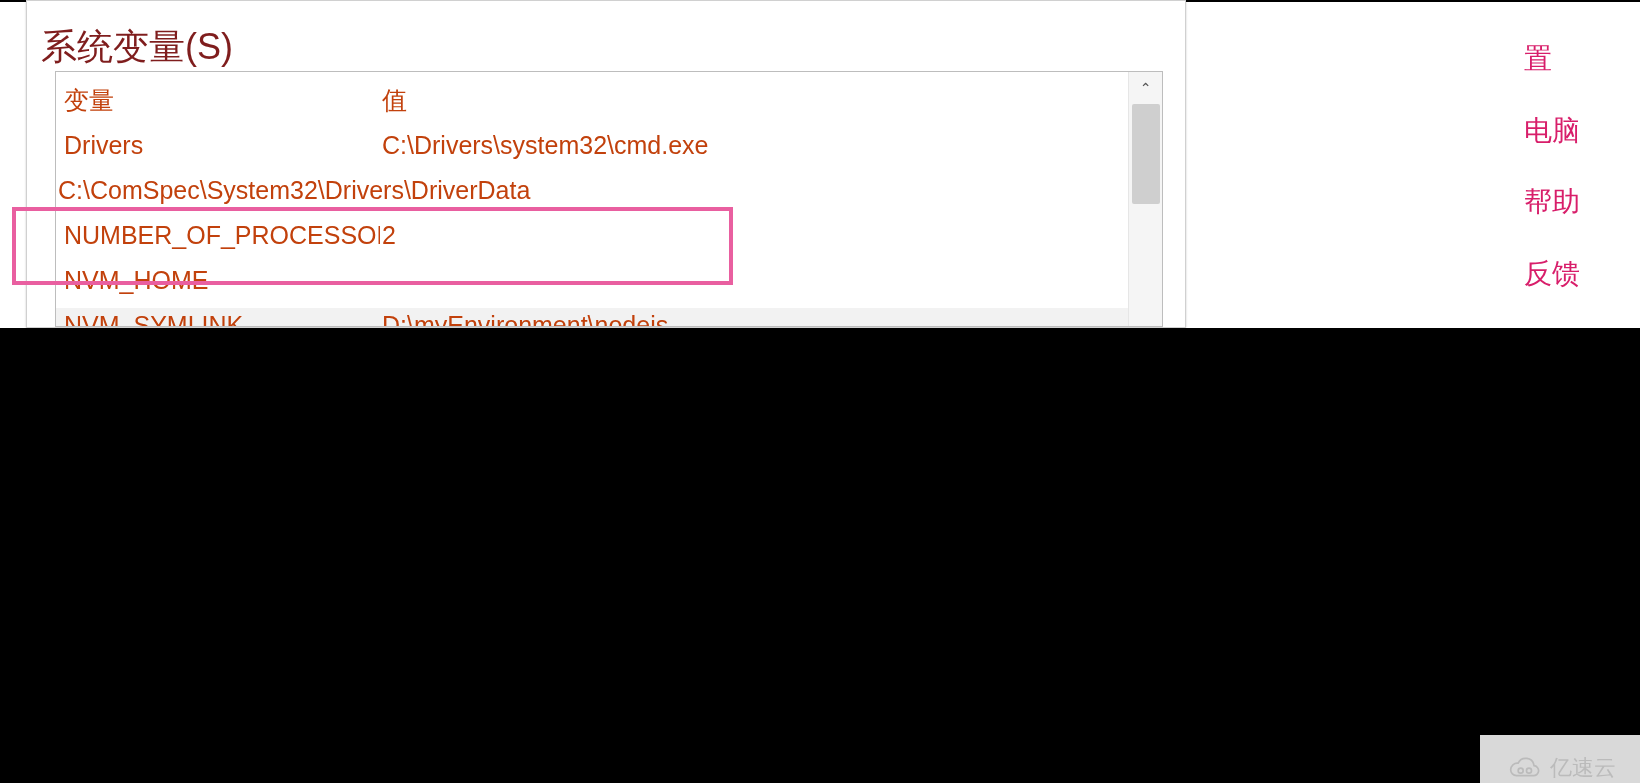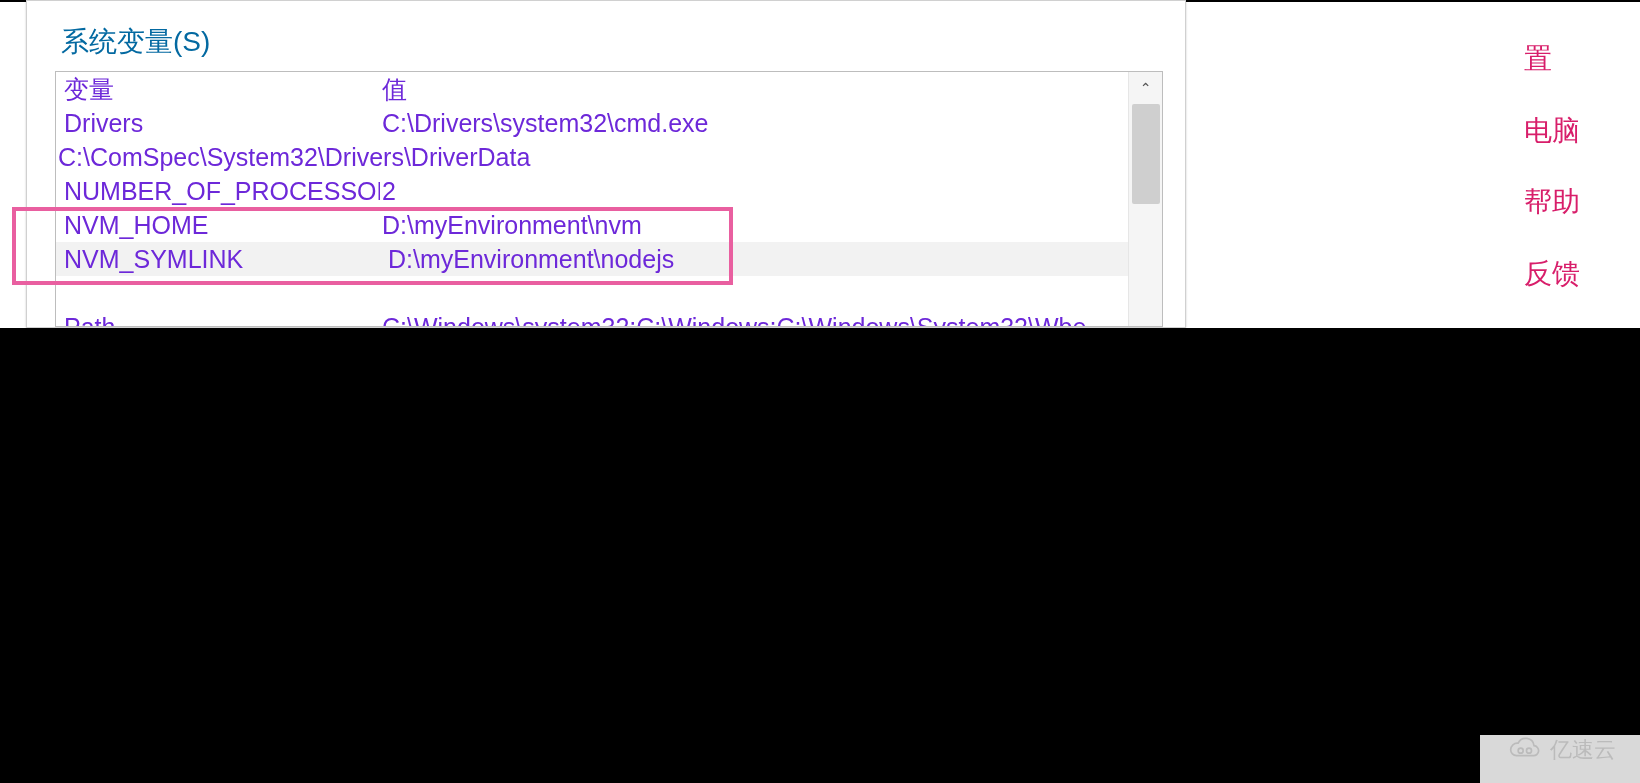--- a/index.html
+++ b/index.html
@@ -35,23 +35,22 @@
     background: #fff;
     border: 1px solid #d0d0d0;
     box-shadow: 0 0 2px rgba(0,0,0,0.2);
     overflow: hidden;
   }
 
   .section-label {
     position: absolute;
     left: 14px;
     top: 22px;
-    font-size: 28px;
-    color: #0369a1;
-    margin-left: 20px;
+    font-size: 36px;
+    color: #7f1d1d;
   }
 
   
   .list-box {
     position: absolute;
     left: 28px;
     top: 70px;
     width: 1108px;
     height: 256px;
     border: 1px solid #bdbdbd;
@@ -63,36 +62,37 @@
     position: absolute;
     left: 0; top: 0; right: 34px; bottom: 0;
     overflow: hidden;
   }
 
   .row {
     display: flex;
     height: 34px;
     align-items: center;
     font-size: 25px;
-    color: #6d28d9;
+    color: #c2410c;
+    margin-top: 11px;
   }
   .row.header { font-weight: 400; }
   .row .col-name {
     width: 324px;
     padding-left: 8px;
     white-space: nowrap;
     overflow: hidden;
   }
   .row .col-value {
     flex: 1;
     padding-left: 2px;
     white-space: nowrap;
     overflow: hidden;
   }
-  .row.selected { background: #f2f2f2; gap: 6px; }
+  .row.selected { background: #f2f2f2; }
 
   
   .annotation-box {
     position: absolute;
     border: 4px solid #e95fa0;
     pointer-events: none;
     left: 12px;
     top: 207px;
     width: 721px;
     height: 78px;
@@ -124,21 +124,21 @@
     border-radius: 2px;
   }
 
   
   .watermark {
     position: absolute;
     right: 0; bottom: 0;
     width: 160px; height: 48px;
     background: rgba(255,255,255,0.85);
     display: flex;
-    align-items: flex-start;
+    align-items: flex-end;
     justify-content: center;
     gap: 6px;
     color: #bbb;
     font-size: 22px;
   }
   .watermark svg { width: 40px; height: 28px; }
 </style>
 </head>
 <body>
 
@@ -168,21 +168,20 @@
       </div>
       <div class="row">
         <div class="col-value">C:\ComSpec\System32\Drivers\DriverData</div>
       </div>
       <div class="row">
         <div class="col-name">NUMBER_OF_PROCESSORS</div>
         <div class="col-value">2</div>
       </div>
       <div class="row">
         <div class="col-name">NVM_HOME</div>
-        <div class="col-value">D:\myEnvironment\nvm</div>
       </div>
       <div class="row selected">
         <div class="col-name">NVM_SYMLINK</div>
         <div class="col-value">D:\myEnvironment\nodejs</div>
       </div>
       <div class="row">
       </div>
       <div class="row">
         <div class="col-name">Path</div>
         <div class="col-value">C:\Windows\system32;C:\Windows;C:\Windows\System32\Wbe…</div>

